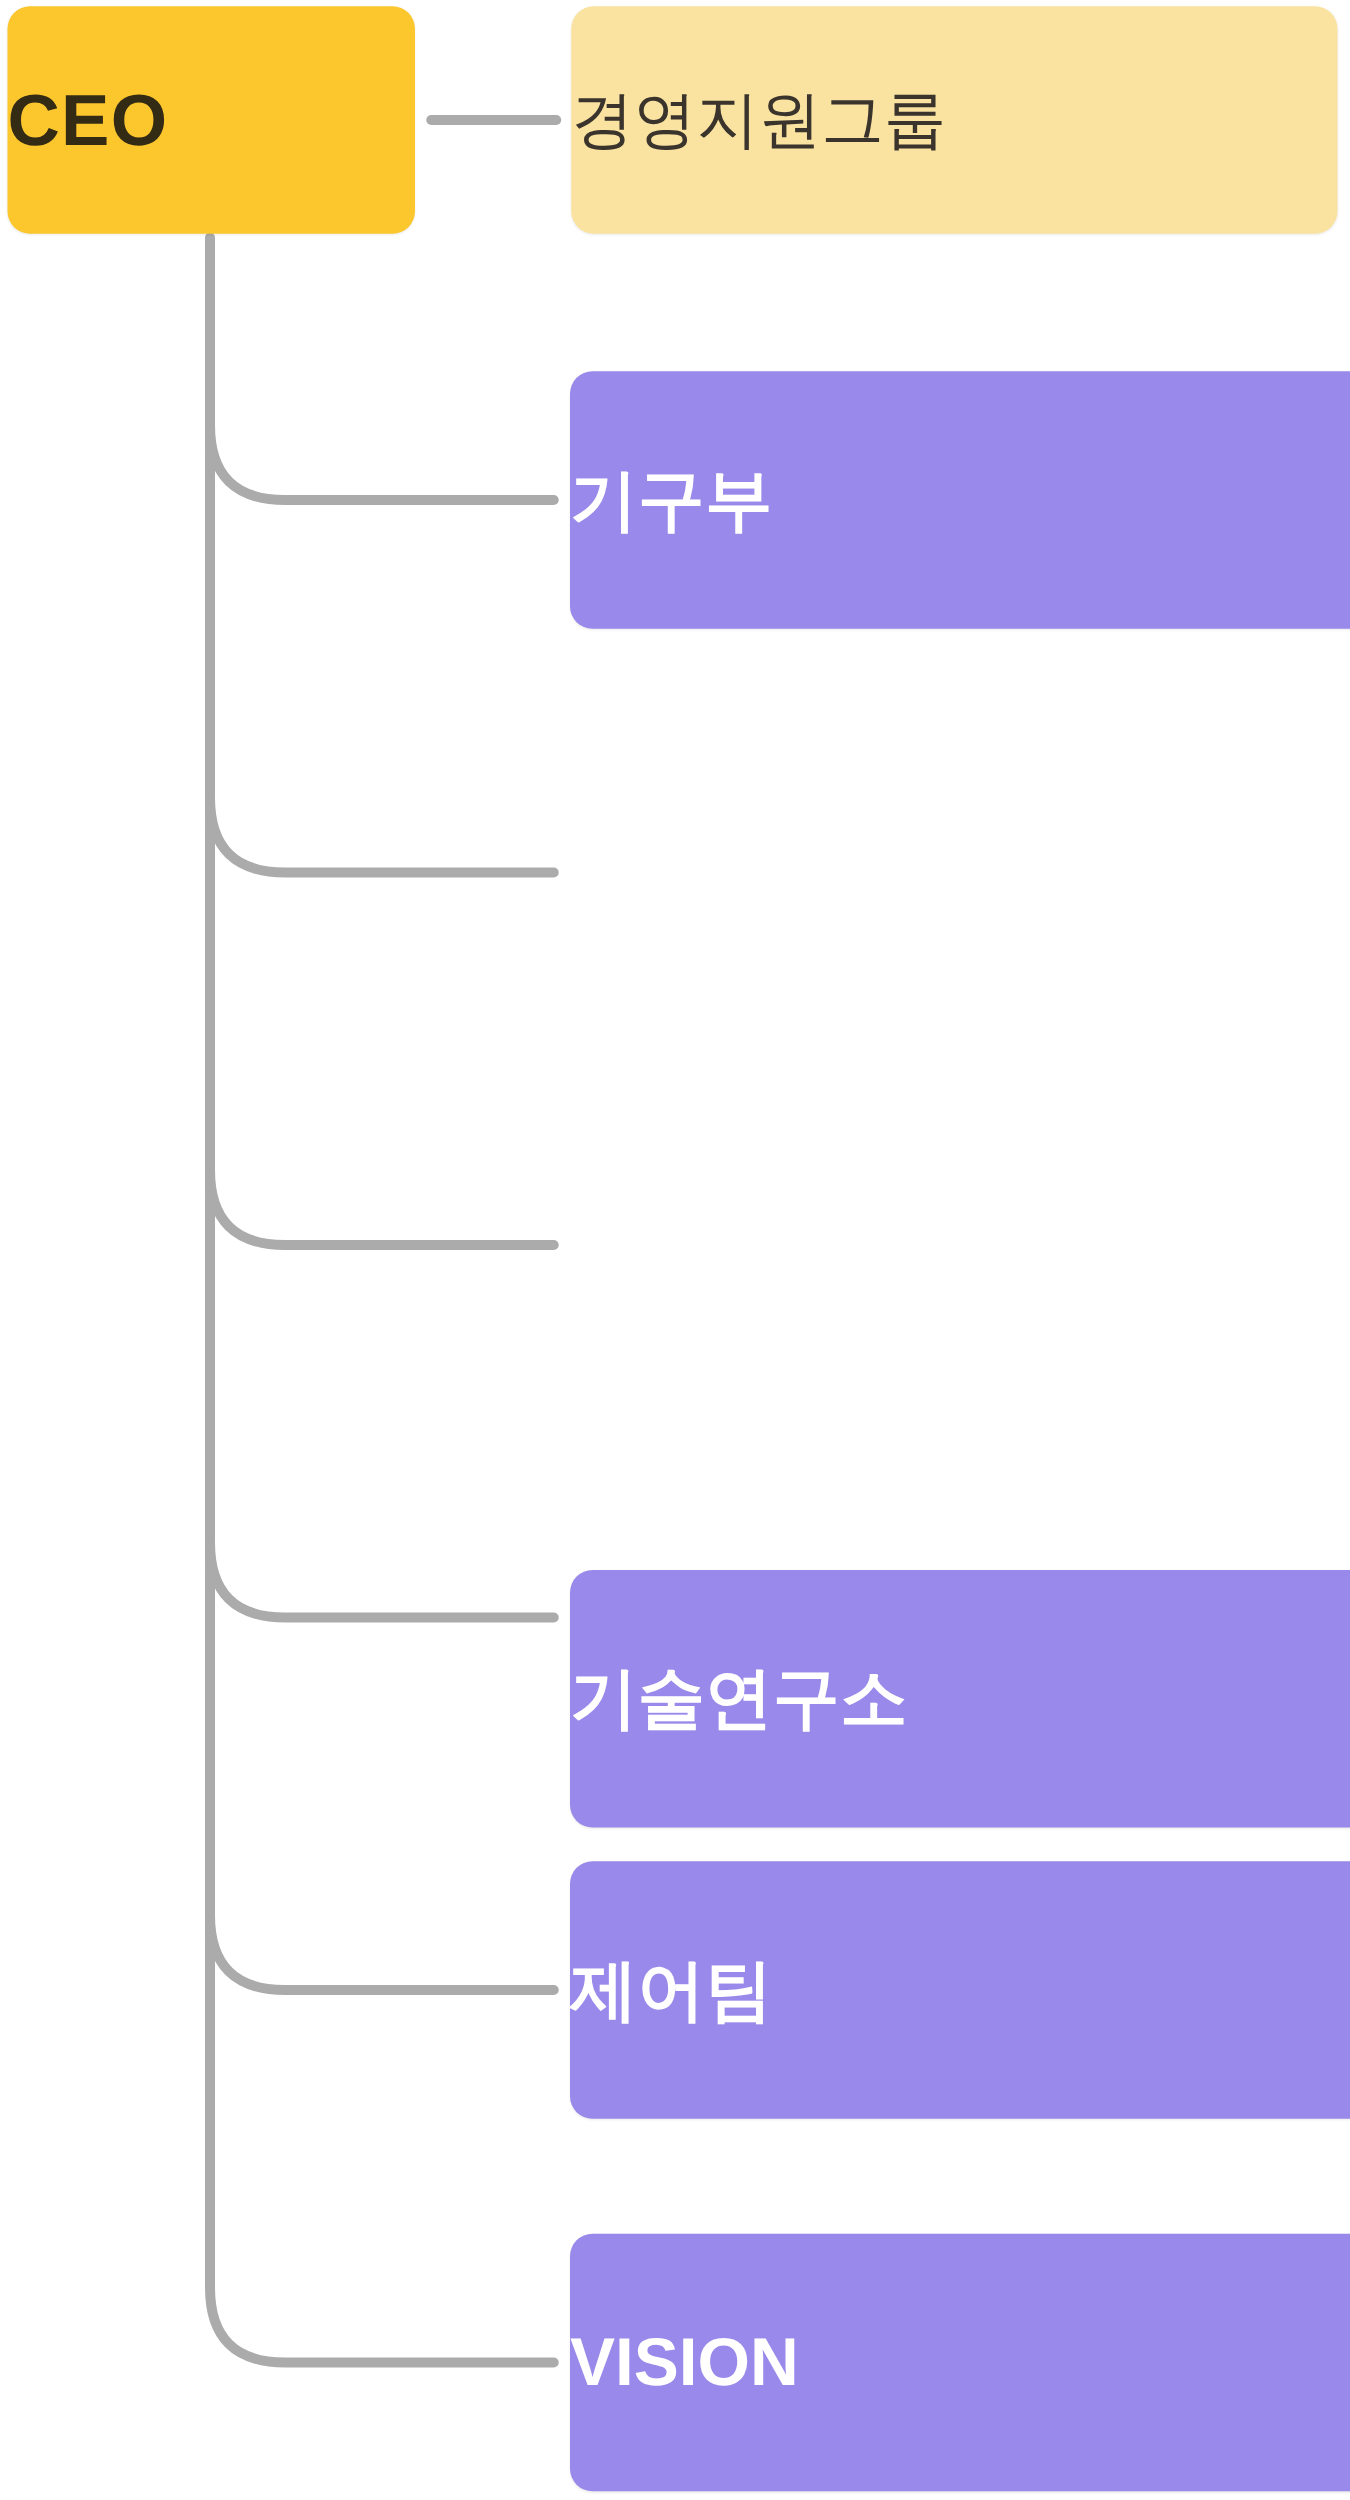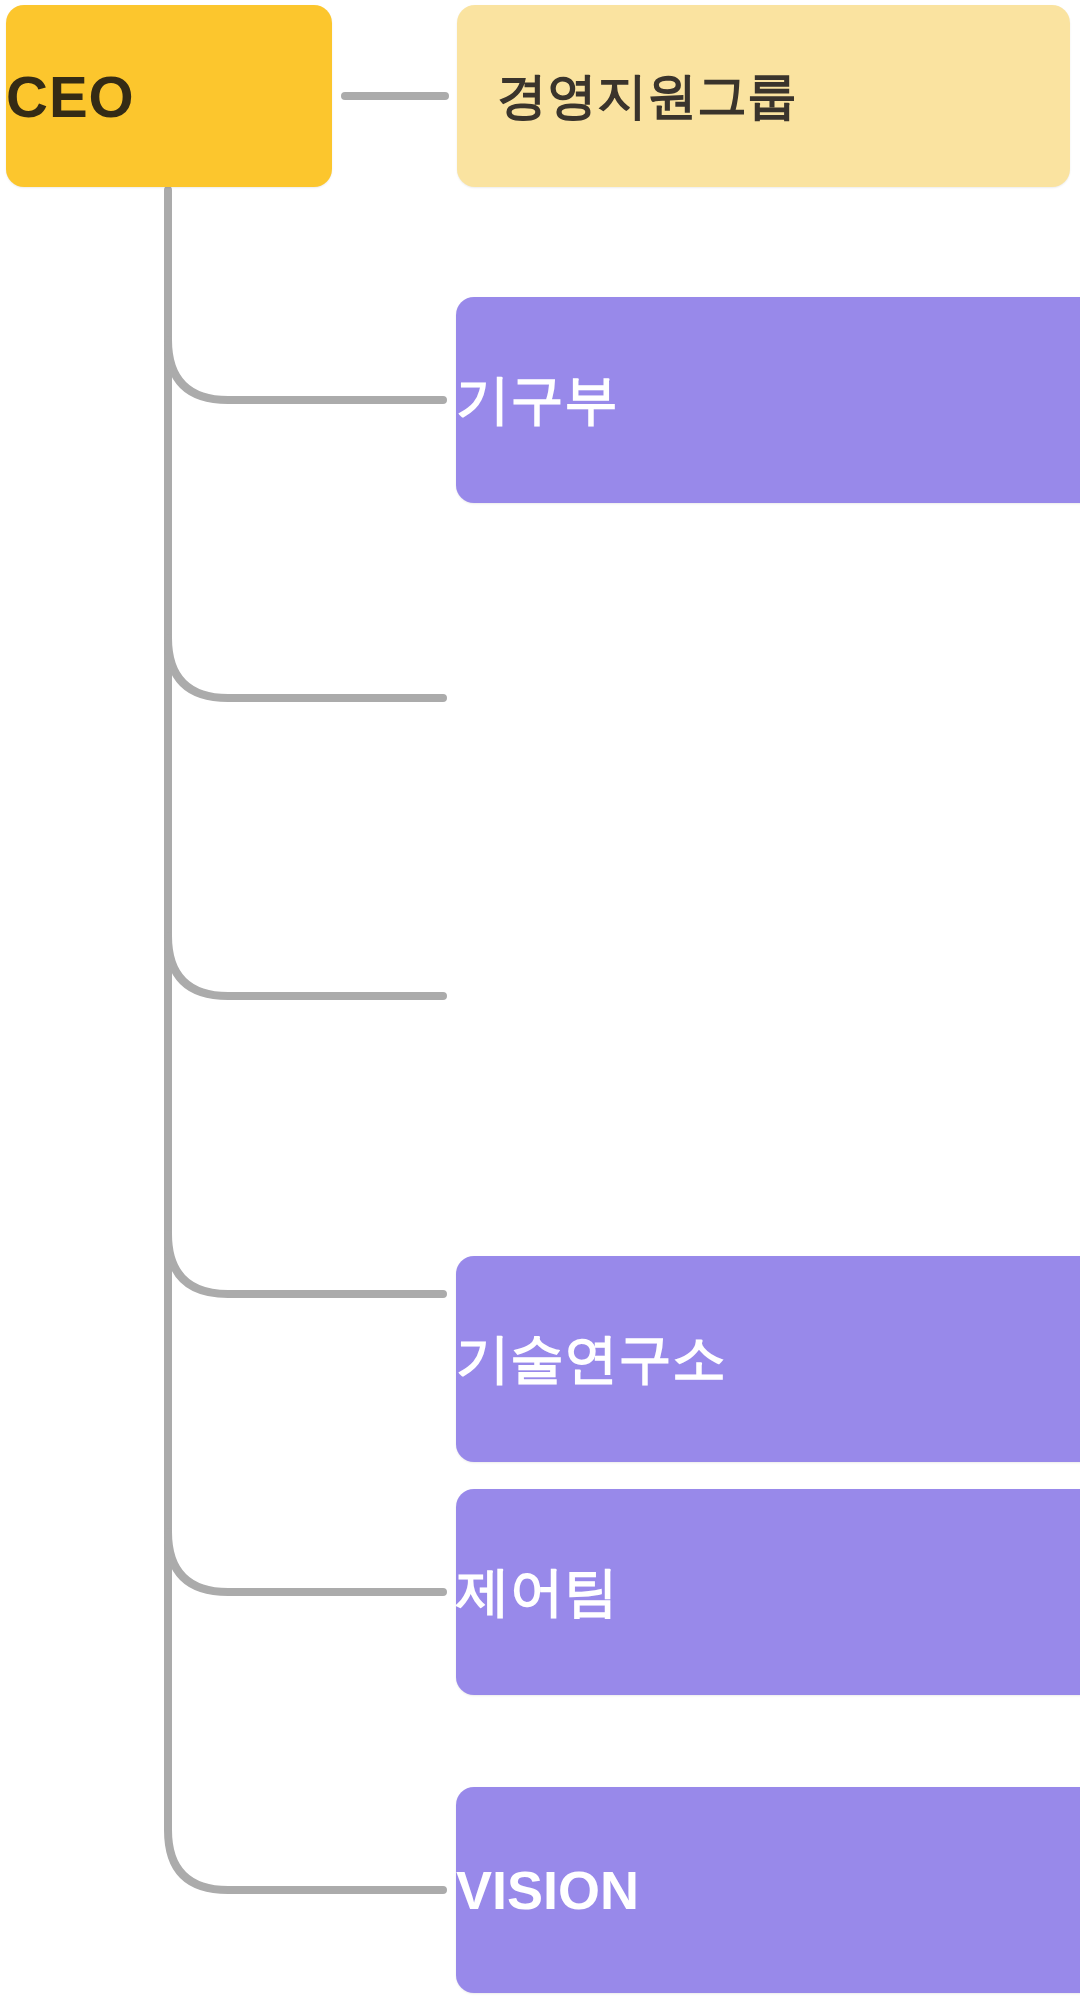--- a/index.html
+++ b/index.html
@@ -42,22 +42,21 @@
     font-size: 58px;
     font-weight: 800;
     letter-spacing: 1px;
   }
   .node-support {
     left: 457px; top: 5px;
     width: 613px; height: 182px;
     background: var(--support_bg, #FAE3A0);
     color: var(--support_text, #3A342C);
     font-size: 50px;
-    font-weight: 700;
-    padding-left: 40px;
+    font-weight: 400;
   }
   .node-dept {
     left: 456px;
     width: 666px; height: 206px;
     background: var(--dept_bg, #9889EA);
     color: var(--dept_text, #ffffff);
     font-size: 54px;
     font-weight: 700;
   }
 </style>

